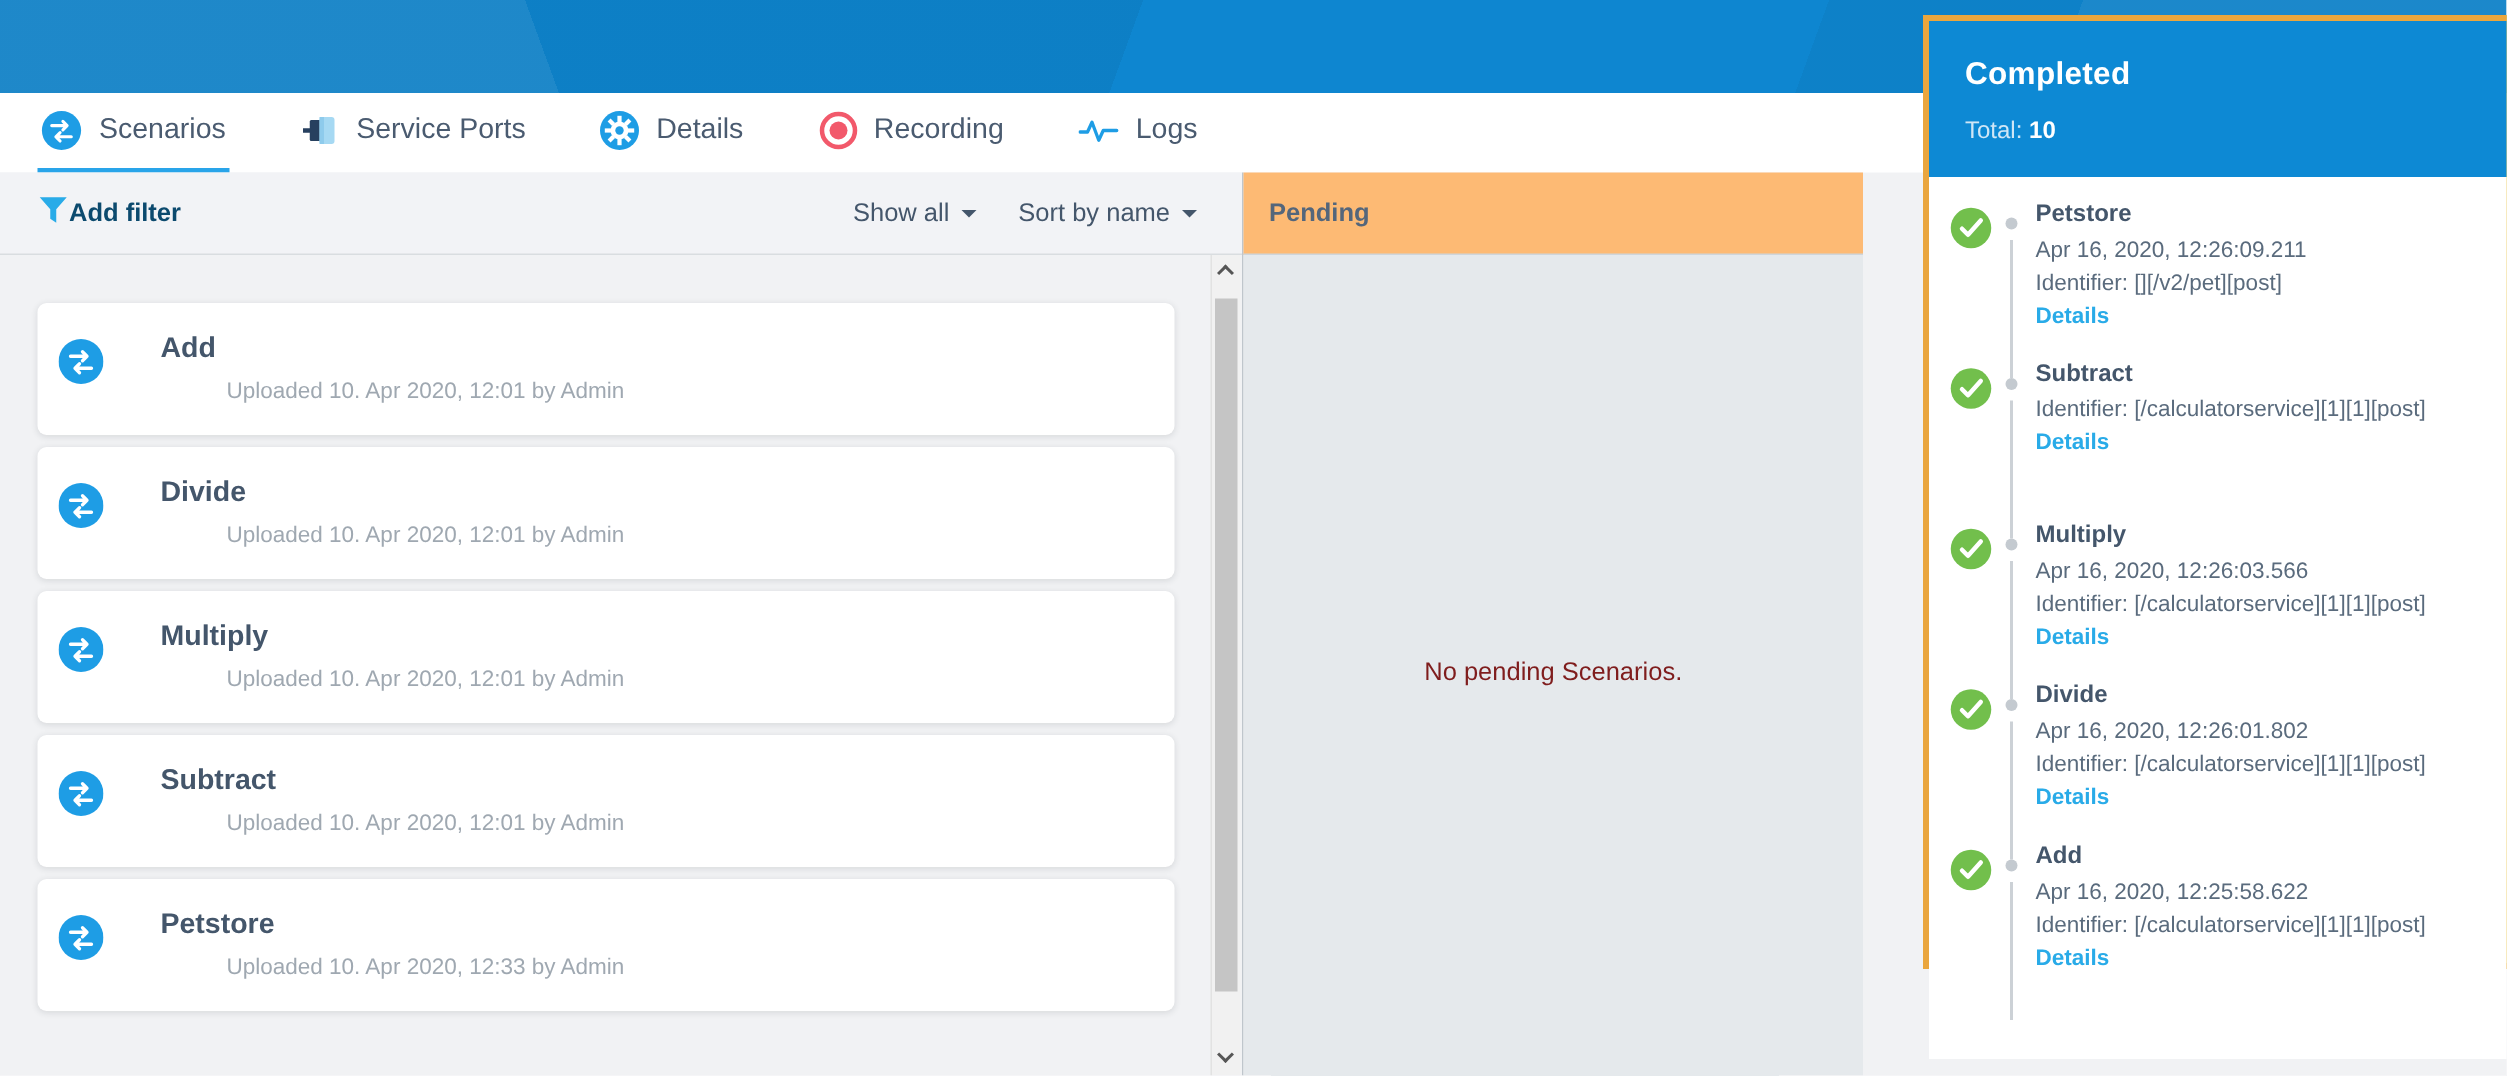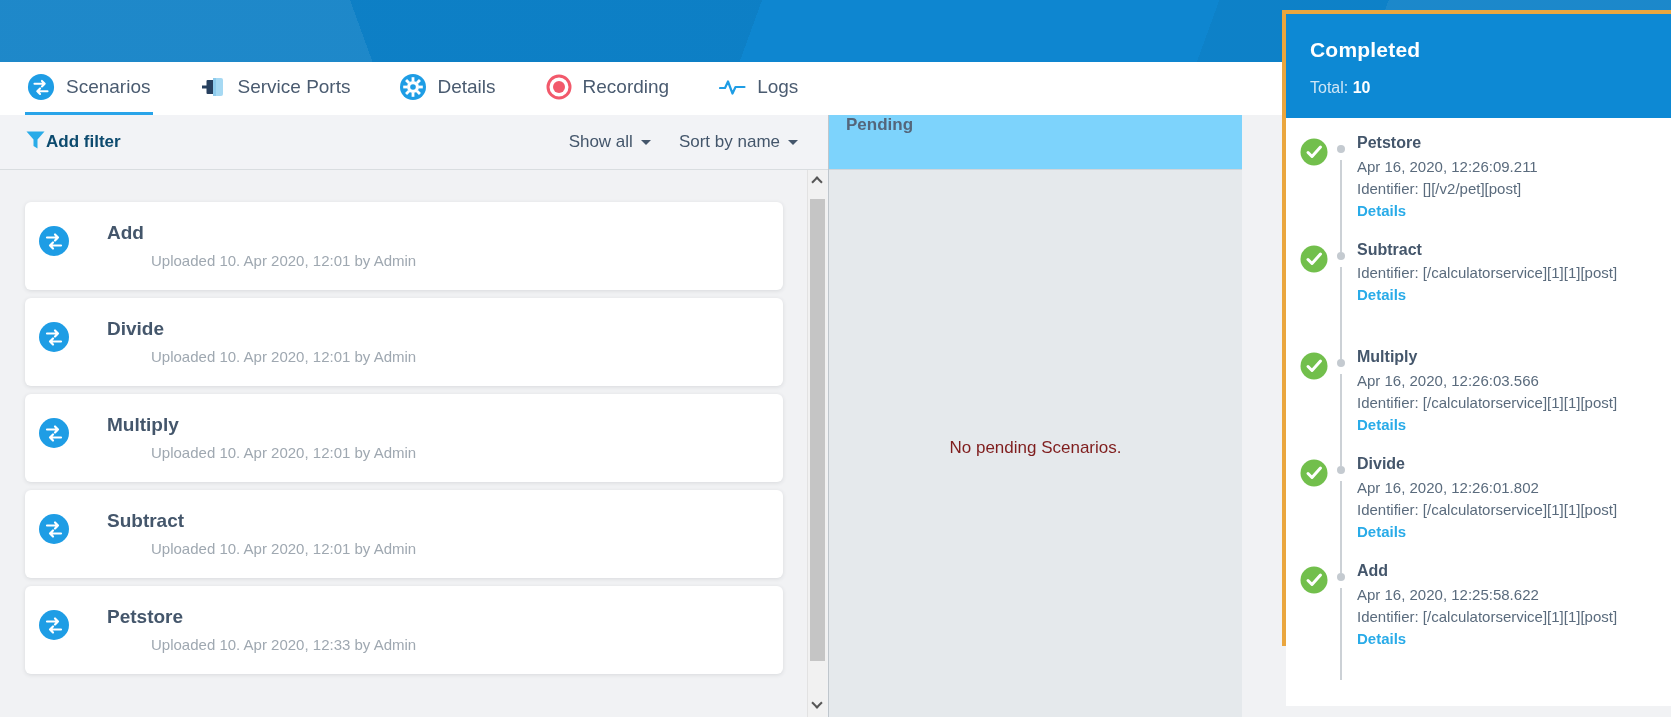--- a/index.html
+++ b/index.html
@@ -54,22 +54,22 @@
   .chev.up { transform:rotate(45deg); }
   .chev.down { transform:rotate(225deg); }
   .vscroll-left { position:absolute; left:807px; top:170px; width:20px; height:547px; border-left:1px solid #e2e2e2; }
   .vscroll-left .thumb { top:29px; height:462px; }
   .vscroll-left .chev.up { top:8px; left:5px; }
   .vscroll-left .chev.down { bottom:10px; left:5px; }
 
   
   .pending { position:absolute; left:828px; top:115px; width:414px; height:602px; border-left:1px solid #bfc6cc; }
   .pending-header {
-    height:55px; background:#7dd3fc; border-bottom:1px solid #cfd5da;
-    display:flex; padding-left:17px;
+    height:55px; background:#fdba74; border-bottom:1px solid #cfd5da;
+    display:flex; align-items:center; padding-left:17px;
     color:#54667b; font-weight:600; font-size:17px;
   }
   .pending-body { height:547px; background:#e5e9ec; position:relative; }
   .pending-empty { position:absolute; top:268px; width:100%; text-align:center; color:#7f1d1d; font-size:17px; }
 
   
   .completed {
     position:absolute; left:1282px; top:10px; width:429px; height:636px;
     border:4px solid #eaa63e; background:#eab308; z-index:5;
   }

